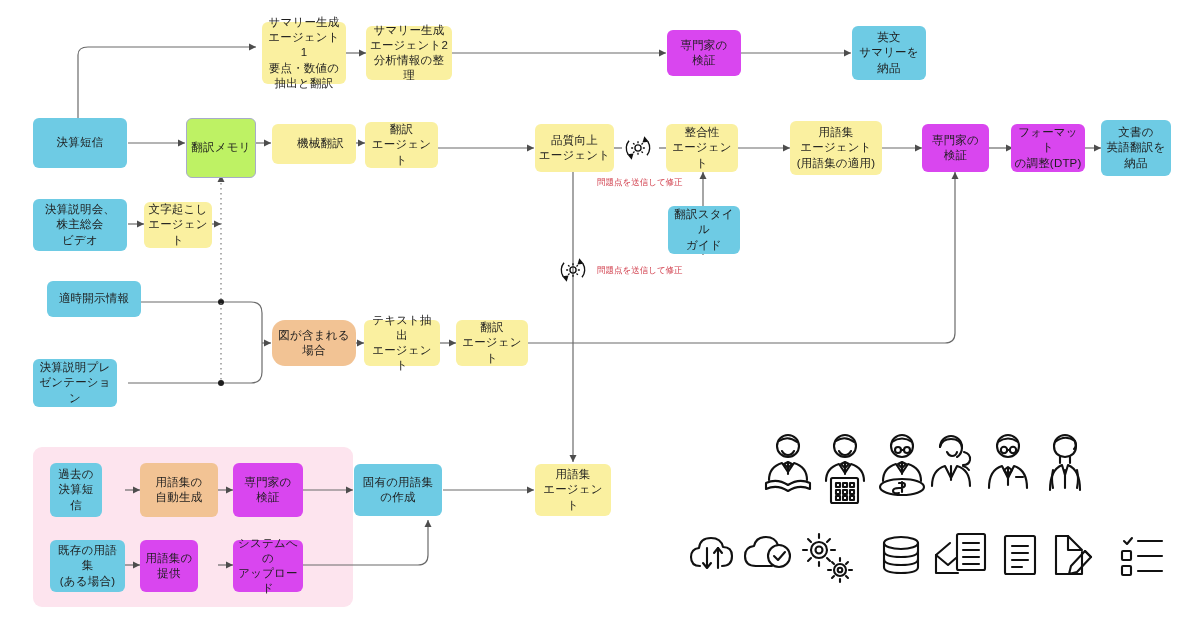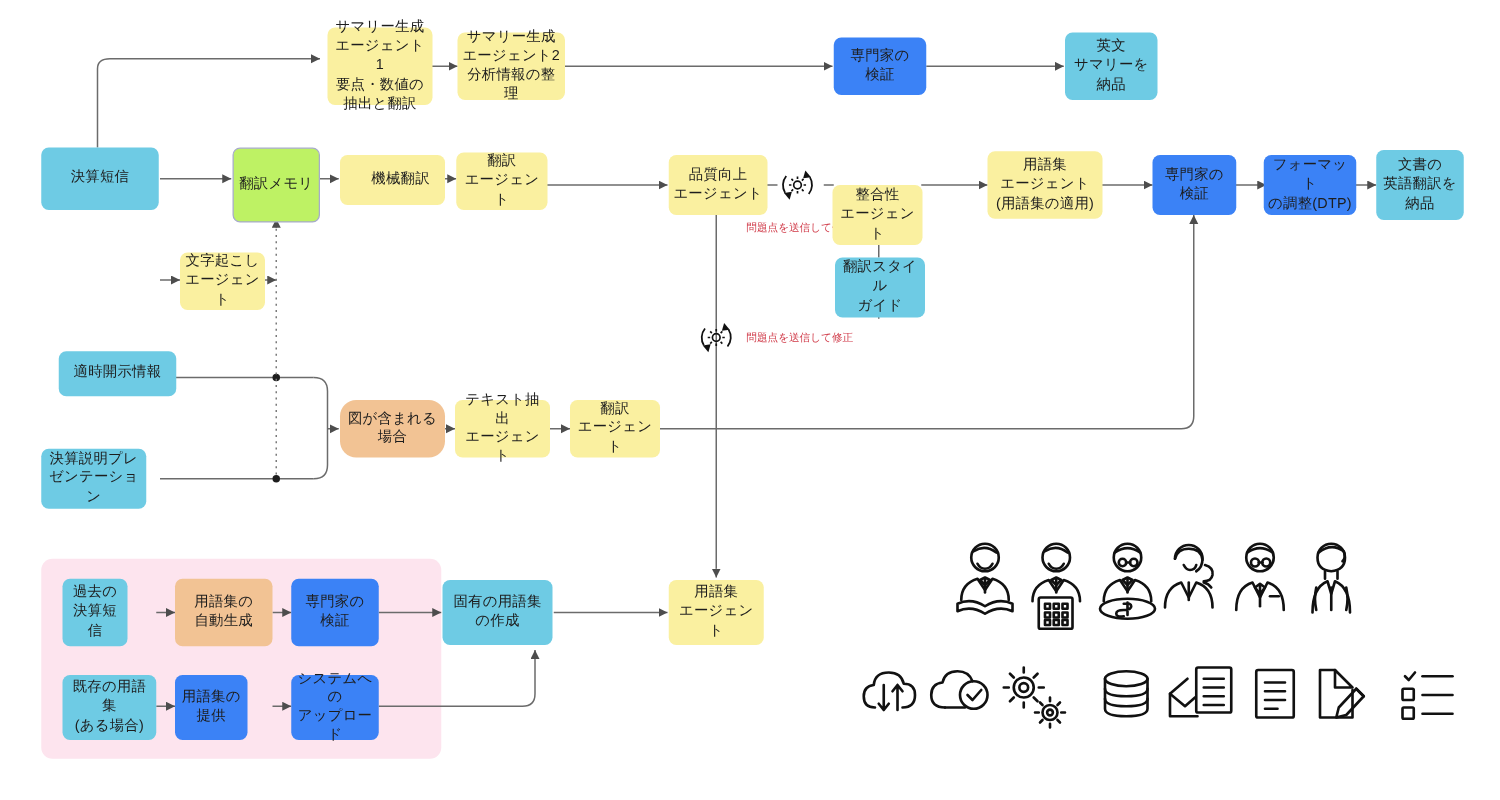--- a/index.html
+++ b/index.html
@@ -5,21 +5,21 @@
   html,body{margin:0;padding:0;background:#ffffff;}
   body{font-family:"Liberation Sans","DejaVu Sans",sans-serif;}
   #stage{position:relative;width:1200px;height:640px;background:#ffffff;overflow:hidden;}
   svg.layer{position:absolute;left:0;top:0;width:1200px;height:640px;}
   .node{position:absolute;box-sizing:border-box;display:flex;align-items:center;
         justify-content:center;text-align:center;border-radius:6px;
         font-size:11.5px;line-height:1.32;color:#1d1d1d;letter-spacing:.2px;
         padding:2px 3px;white-space:pre-line;}
   .n-blue{background:#6ecbe4;}
   .n-yellow{background:#faf0a0;}
-  .n-green{background:#3b82f6;}
+  .n-green{background:#d946ef;}
   .n-orange{background:#f2c394;}
   .n-lav{background:#bef264;border:1px solid #a7abca;}
   .label-red{position:absolute;color:#d03a48;font-size:8.5px;white-space:nowrap;}
   .iconcell{position:absolute;}
   .pinkpanel{position:absolute;background:#fde4ee;border-radius:9px;}
 </style>
 </head>
 <body>
 
 <div id="stage">
@@ -140,33 +140,36 @@
 サマリーを
 納品</div>
 
   <div class="node n-blue" style="left:33px;top:118px;width:94px;height:50px;">決算短信</div>
   <div class="node n-lav" style="left:186px;top:118px;width:70px;height:60px;">翻訳メモリ</div>
   <div class="node n-yellow" style="left:272px;top:124px;width:84px;height:40px;padding-left:16px;">機械翻訳</div>
   <div class="node n-yellow" style="left:365px;top:122px;width:73px;height:46px;">翻訳
 エージェント</div>
   <div class="node n-yellow" style="left:535px;top:124px;width:79px;height:48px;">品質向上
 エージェント</div>
-  <div class="node n-yellow" style="left:666px;top:124px;width:72px;height:48px;margin-top:24px;">整合性
+  <div class="node n-yellow" style="left:666px;top:124px;width:72px;height:48px;">整合性
 エージェント</div>
   <div class="node n-yellow" style="left:790px;top:121px;width:92px;height:54px;">用語集
 エージェント
 (用語集の適用)</div>
   <div class="node n-green" style="left:922px;top:124px;width:67px;height:48px;">専門家の
 検証</div>
   <div class="node n-green" style="left:1011px;top:124px;width:74px;height:48px;">フォーマット
 の調整(DTP)</div>
   <div class="node n-blue" style="left:1101px;top:120px;width:70px;height:56px;">文書の
 英語翻訳を
 納品</div>
 
+  <div class="node n-blue" style="left:33px;top:199px;width:94px;height:52px;">決算説明会、
+株主総会
+ビデオ</div>
   <div class="node n-yellow" style="left:144px;top:202px;width:68px;height:46px;">文字起こし
 エージェント</div>
   <div class="node n-blue" style="left:668px;top:206px;width:72px;height:48px;">翻訳スタイル
 ガイド</div>
 
   <div class="node n-blue" style="left:47px;top:281px;width:94px;height:36px;">適時開示情報</div>
   <div class="node n-blue" style="left:33px;top:359px;width:84px;height:48px;">決算説明プレ
 ゼンテーション</div>
   <div class="node n-orange" style="left:272px;top:320px;width:84px;height:46px;border-radius:13px;">図が含まれる
 場合</div>

